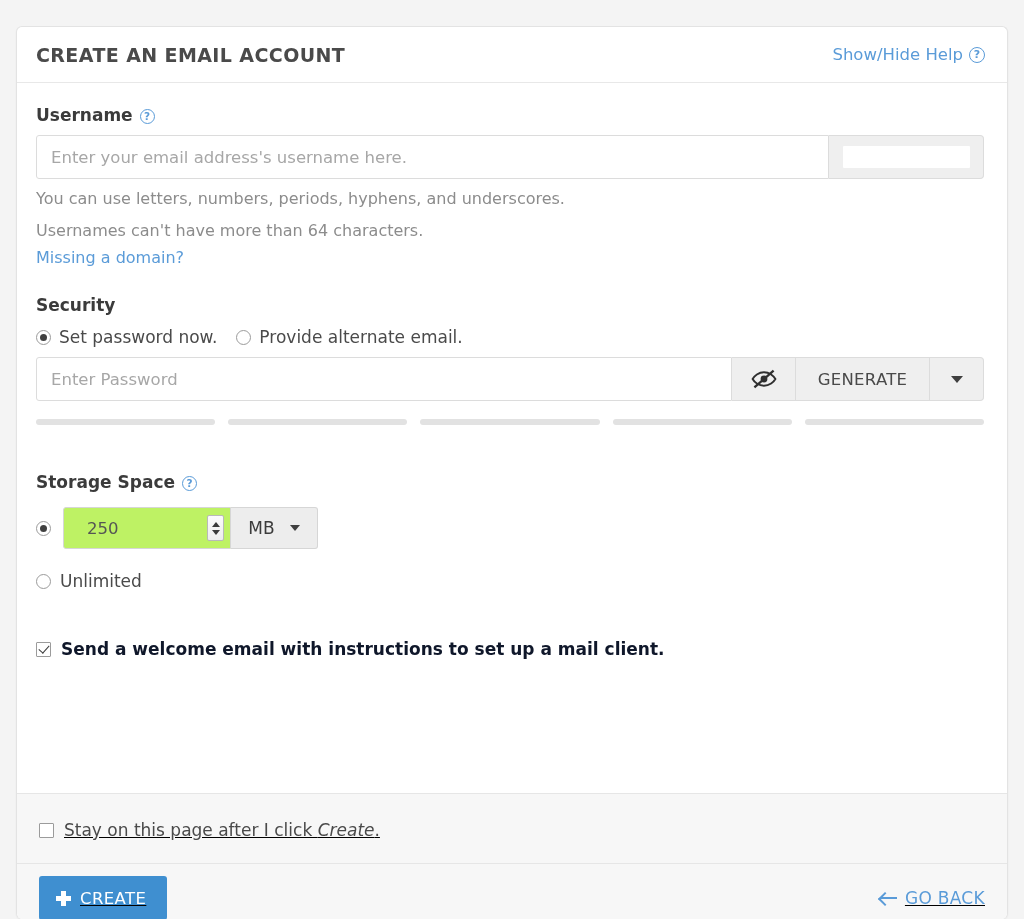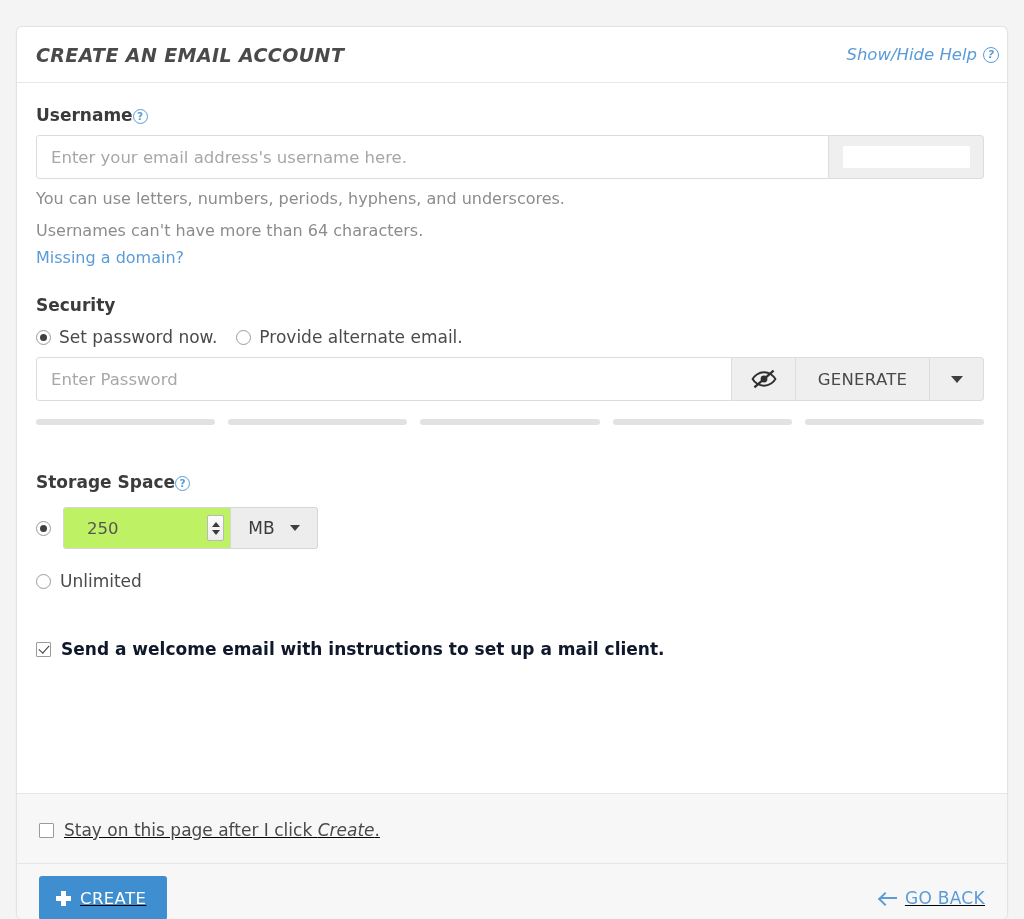--- a/index.html
+++ b/index.html
@@ -28,22 +28,21 @@
     overflow: hidden;
   }
 
   
   .card-header {
     height: 56px;
     border-bottom: 1px solid #e8e8e8;
     display: flex;
     align-items: center;
     justify-content: space-between;
-    padding: 0 8px 0 19px;
-    font-style: italic;
+    padding: 0 22px 0 19px;
   }
   .card-title {
     font-size: 19px;
     font-weight: 700;
     color: #4a4a4a;
     letter-spacing: 0.4px;
     text-transform: uppercase;
   }
   .help-toggle {
     font-size: 16.5px;
@@ -85,20 +84,21 @@
     position: relative;
     height: 740px;
   }
 
   .field-label {
     font-size: 17px;
     font-weight: 700;
     color: #3b3b3b;
     display: flex;
     align-items: center;
+    gap: 7px;
   }
 
   
   .username-row {
     display: flex;
     margin-top: 10px;
     height: 44px;
     width: 948px;
   }
   .username-input {

